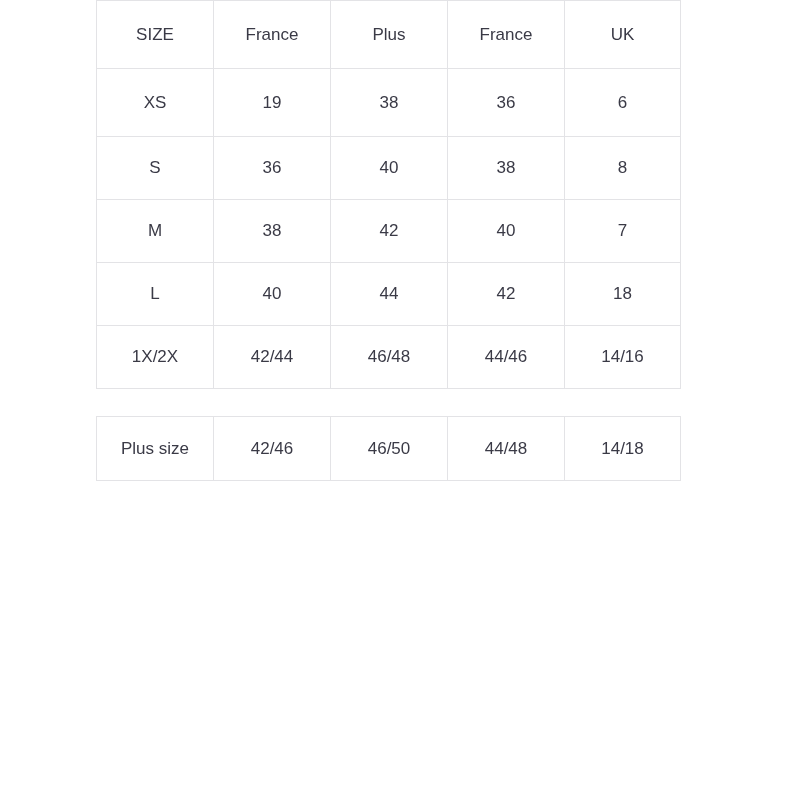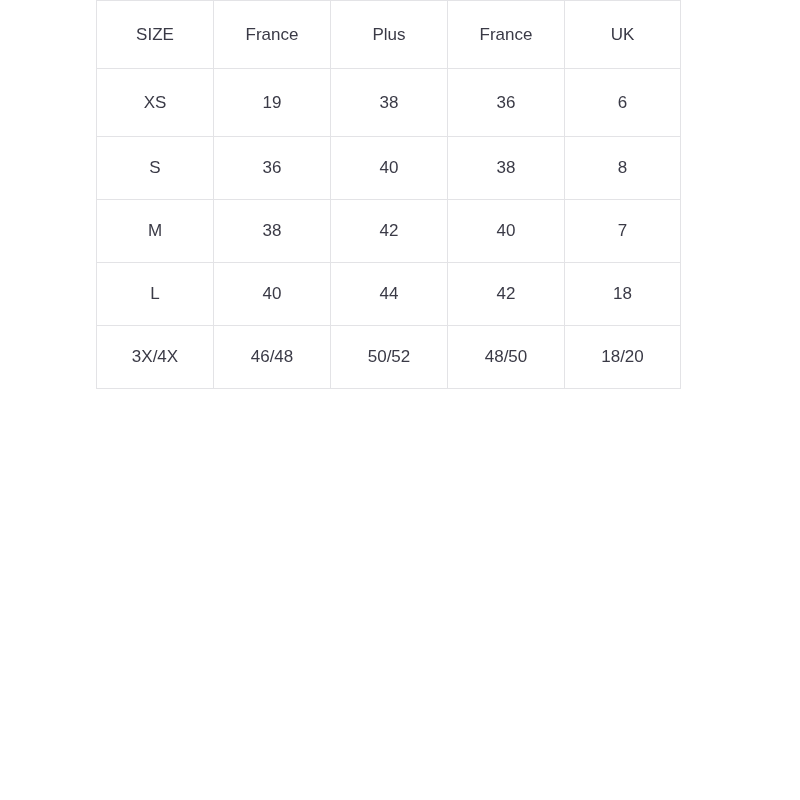--- a/index.html
+++ b/index.html
@@ -110,36 +110,43 @@
         <td class="val">7</td>
       </tr>
       <tr>
         <td class="rowlabel">L</td>
         <td class="val">40</td>
         <td class="val">44</td>
         <td class="val">42</td>
         <td class="val">18</td>
       </tr>
       <tr>
-        <td class="rowlabel">3X/4X</td>
+        <td class="rowlabel">1X/2X</td>
+        <td class="val">42/44</td>
         <td class="val">46/48</td>
-        <td class="val">50/52</td>
-        <td class="val">48/50</td>
-        <td class="val">18/20</td>
+        <td class="val">44/46</td>
+        <td class="val">14/16</td>
       </tr>
     </tbody>
   </table>
 
   <div class="spacer"></div>
 
   <table class="size-table secondary-table">
     <colgroup>
       <col class="col-size">
         <col class="col-eu">
         <col class="col-it">
         <col class="col-fr">
         <col class="col-uk">
     </colgroup>
     <tbody>
+      <tr>
+        <td class="rowlabel">Plus size</td>
+        <td class="val">42/46</td>
+        <td class="val">46/50</td>
+        <td class="val">44/48</td>
+        <td class="val">14/18</td>
+      </tr>
     </tbody>
   </table>
 
 </div>
 
 </body></html>

